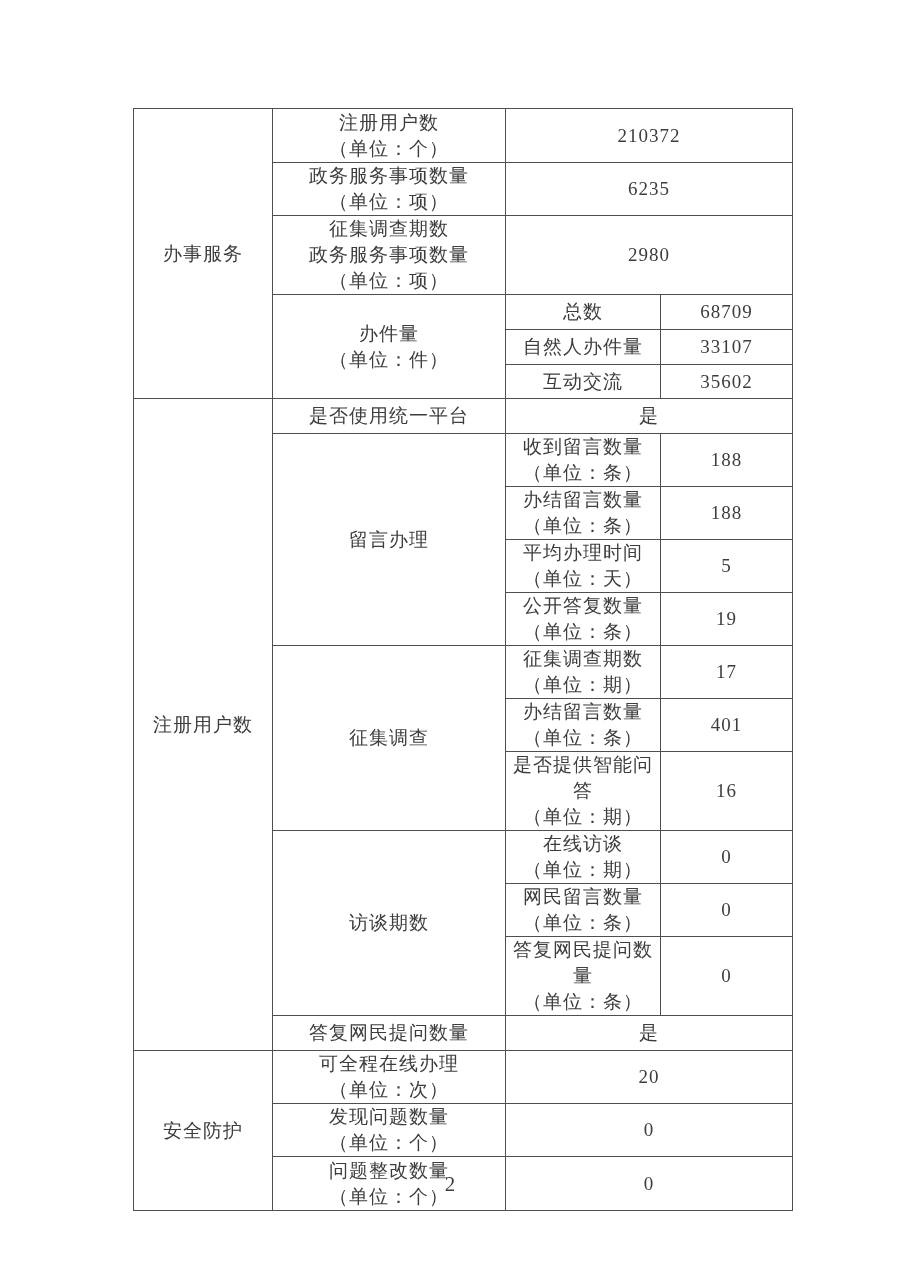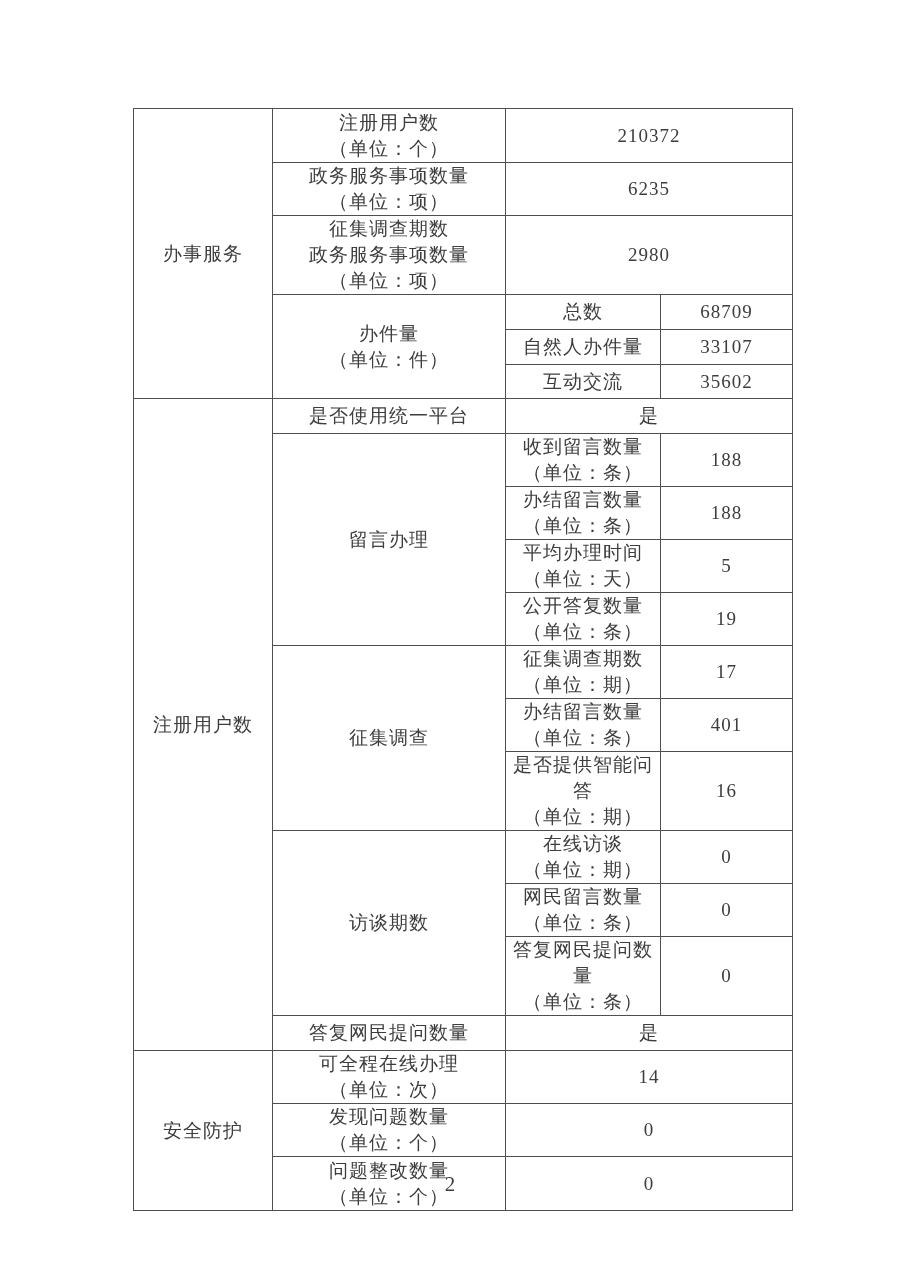--- a/index.html
+++ b/index.html
@@ -157,21 +157,21 @@
       </tr>
       <tr style="height:35px">
         <td class="lbl">答复网民提问数量</td>
         <td class="val" colspan="2">是</td>
       </tr>
 
       <tr style="height:52px">
         <td class="cat" rowspan="3">安全防护</td>
         <td class="lbl">可全程在线办理
 （单位：次）</td>
-        <td class="val num" colspan="2">14</td>
+        <td class="val num" colspan="2">20</td>
       </tr>
       <tr style="height:52px">
         <td class="lbl">发现问题数量
 （单位：个）</td>
         <td class="val num" colspan="2">0</td>
       </tr>
       <tr style="height:54px">
         <td class="lbl">问题整改数量
 （单位：个）</td>
         <td class="val num" colspan="2">0</td>

